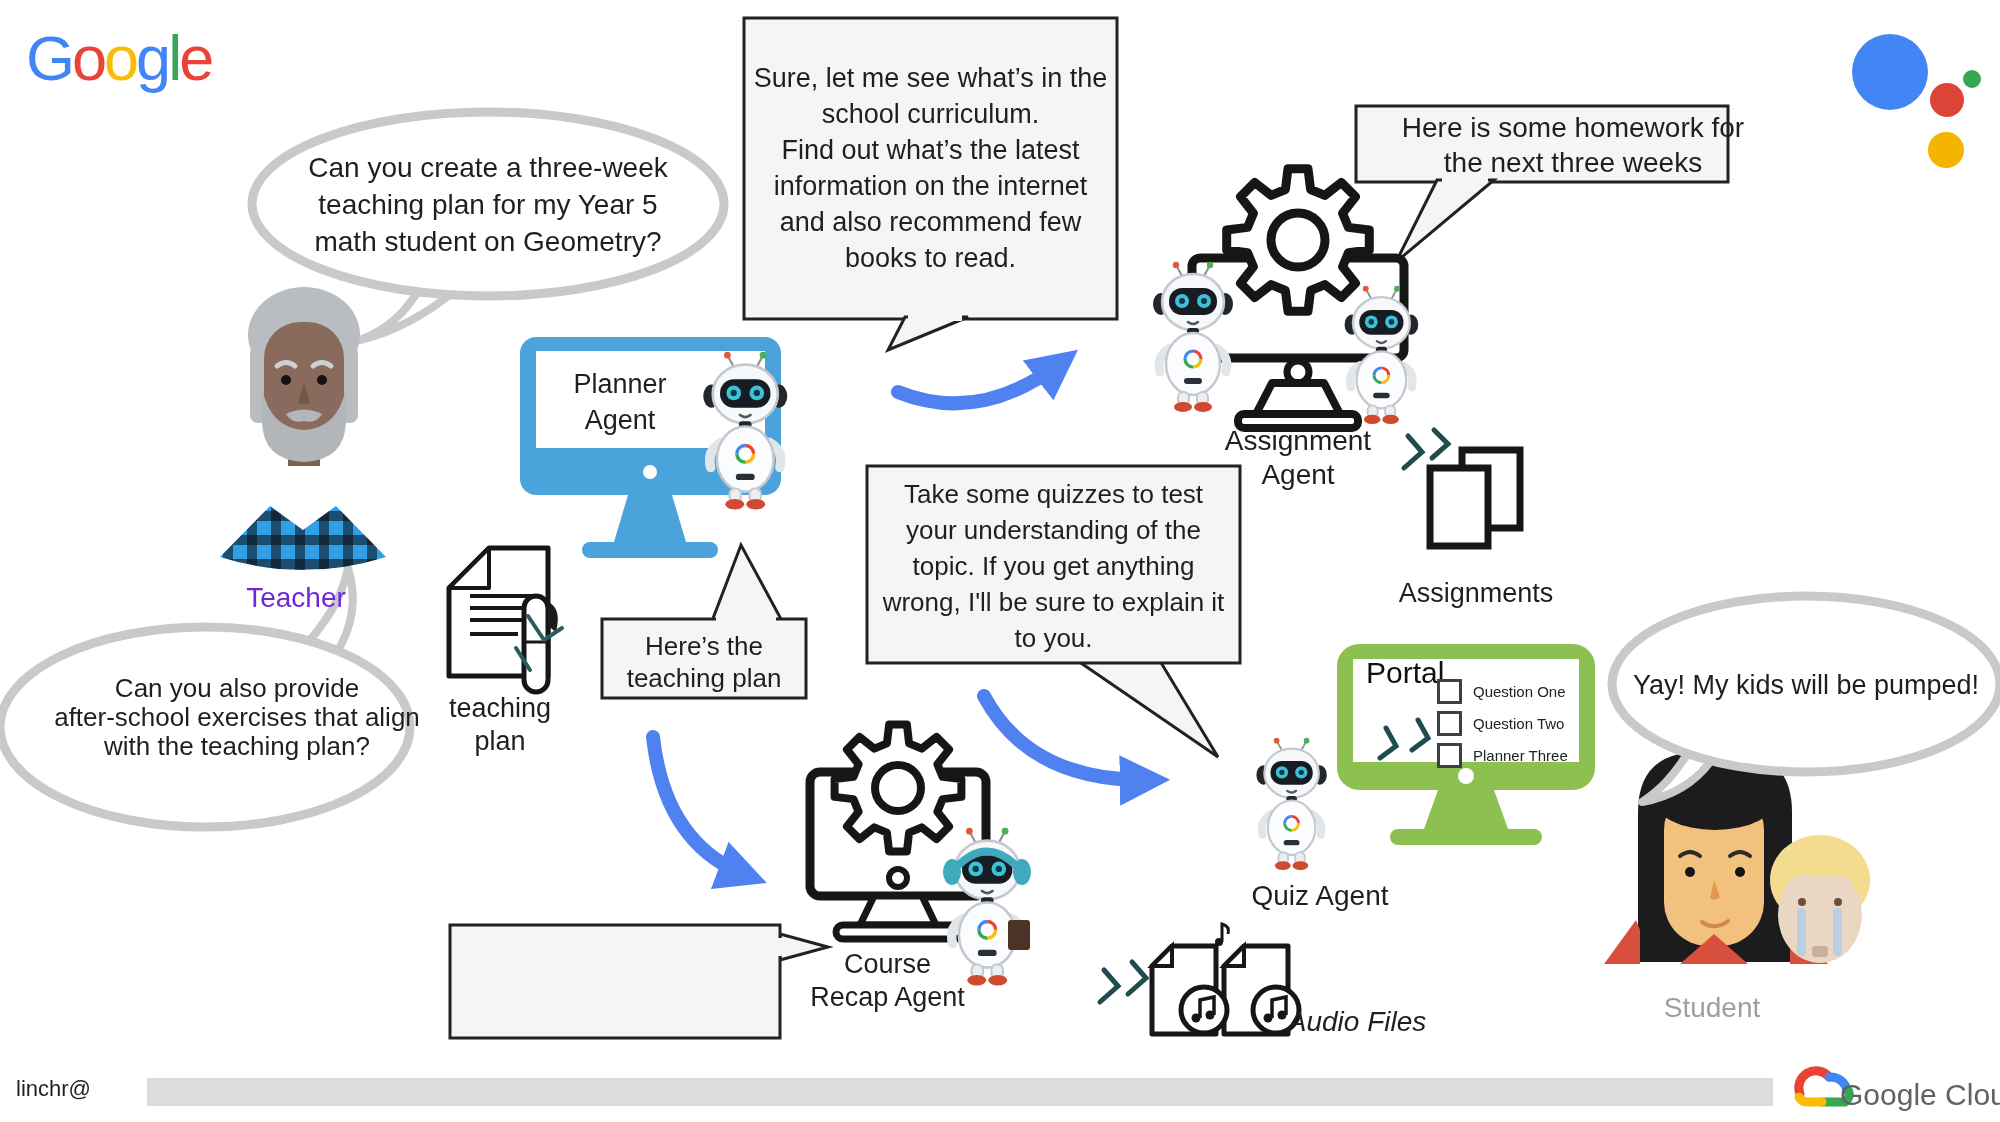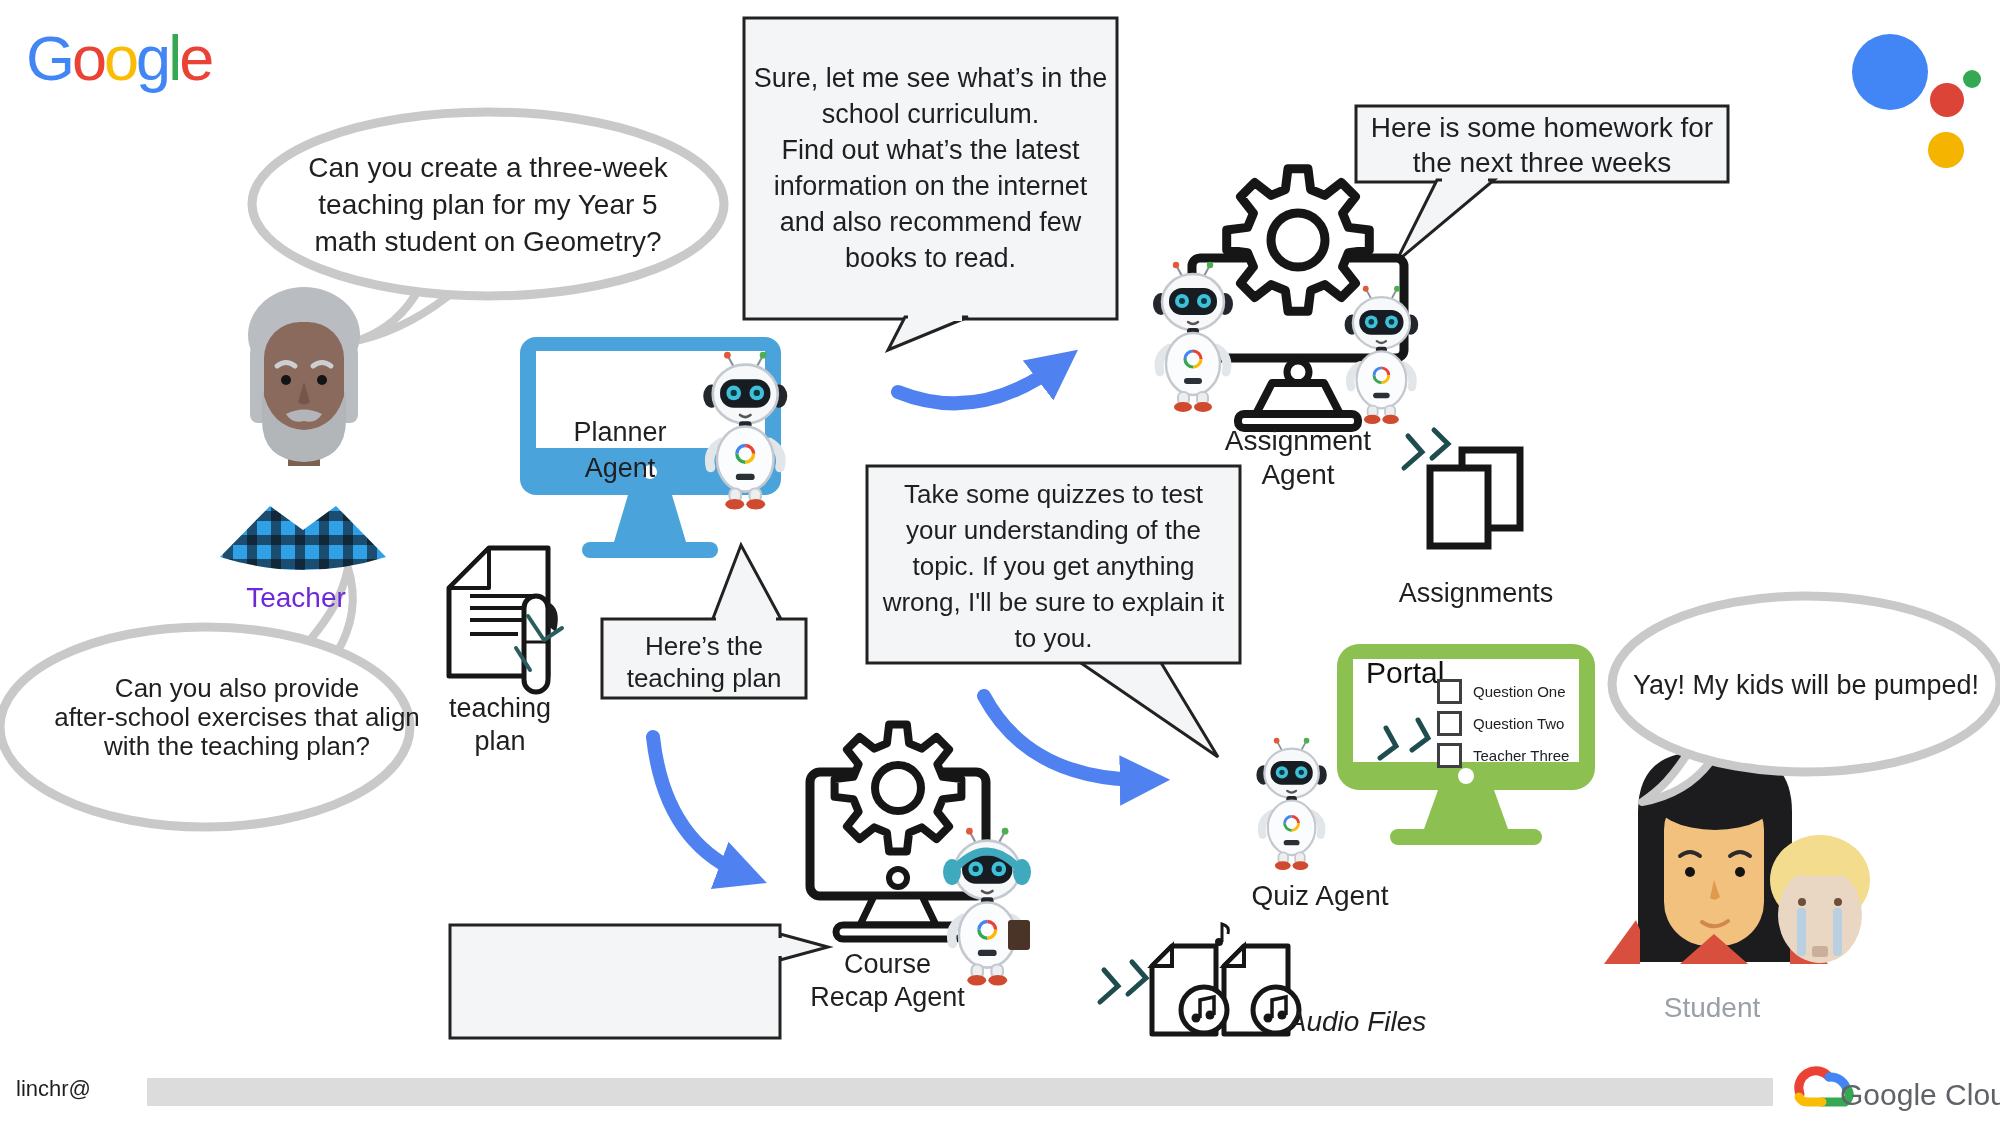--- a/index.html
+++ b/index.html
@@ -11,24 +11,24 @@
   .glogo{position:absolute;left:26px;top:22px;font-size:63px;font-weight:500;letter-spacing:-3px;}
   .glogo span:nth-child(1){color:#4285F4;}
   .glogo span:nth-child(2){color:#EA4335;}
   .glogo span:nth-child(3){color:#FBBC05;}
   .glogo span:nth-child(4){color:#4285F4;}
   .glogo span:nth-child(5){color:#34A853;}
   .glogo span:nth-child(6){color:#EA4335;}
   
   .t-bubble1{left:268px;top:149px;width:440px;font-size:28px;line-height:37px;}
   .planner-reply{left:744px;top:60px;width:373px;font-size:27px;line-height:36px;}
-  .homework{left:1356px;top:110px;width:372px;font-size:28px;line-height:35px;}
+  .homework{left:1356px;top:110px;width:372px;font-size:28px;line-height:35px;padding-left:31px;}
   .teacher-label{left:196px;top:582px;width:200px;font-size:28px;color:#6d28d9;}
   .t-bubble2{left:0px;top:674px;width:410px;font-size:26px;line-height:29px;padding-left:32px;}
-  .planner-label{left:545px;top:366px;width:150px;font-size:27px;line-height:36px;margin-top:48px;}
+  .planner-label{left:545px;top:366px;width:150px;font-size:27px;line-height:36px;}
   .heres-plan{left:602px;top:630px;width:204px;font-size:26px;line-height:32px;}
   .assign-label{left:1198px;top:424px;width:200px;font-size:28px;line-height:34px;}
   .assignments-label{left:1376px;top:578px;width:200px;font-size:27px;}
   .tplan-label{left:420px;top:692px;width:160px;font-size:27px;line-height:33px;}
   .quiz-note{left:867px;top:476px;width:373px;font-size:26px;line-height:36px;}
   .quiz-label{left:1230px;top:880px;width:180px;font-size:28px;}
   .portal-title{left:1366px;top:656px;font-size:30px;color:#111;}
   .yay{left:1616px;top:670px;width:380px;font-size:27px;}
   .student-label{left:1612px;top:992px;width:200px;font-size:28px;color:#9aa0a6;}
   .course-label{left:790px;top:948px;width:195px;font-size:27px;line-height:33px;}
@@ -314,21 +314,21 @@
   <div class="portal-row">
     <div class="chk"></div>
     <div class="q-label">Question One</div>
   </div>
   <div class="portal-row">
     <div class="chk"></div>
     <div class="q-label">Question Two</div>
   </div>
   <div class="portal-row">
     <div class="chk"></div>
-    <div class="q-label">Teacher Three</div>
+    <div class="q-label">Planner Three</div>
   </div>
 </div>
 
 <div class="txt yay">Yay! My kids will be pumped!</div>
 <div class="txt student-label">Student</div>
 <div class="txt course-label">Course
 Recap Agent</div>
 <div class="txt audio-label">Audio Files</div>
 <div class="txt author">linchr@</div>
 <div class="txt gcloud">Google Cloud</div>

